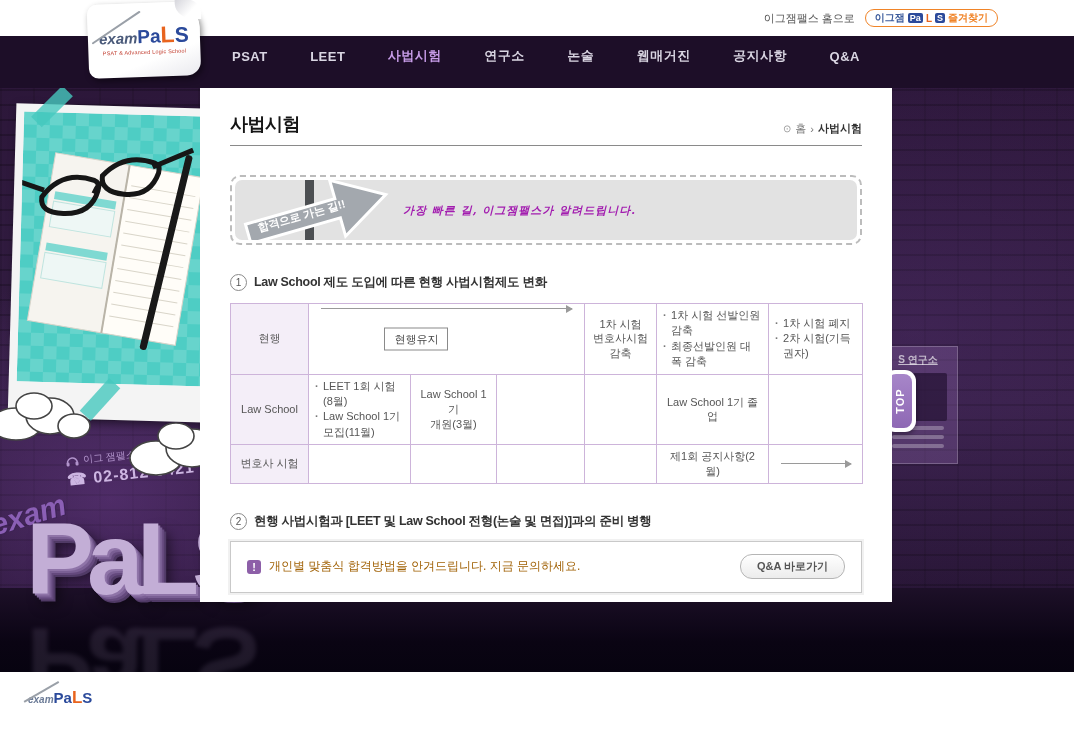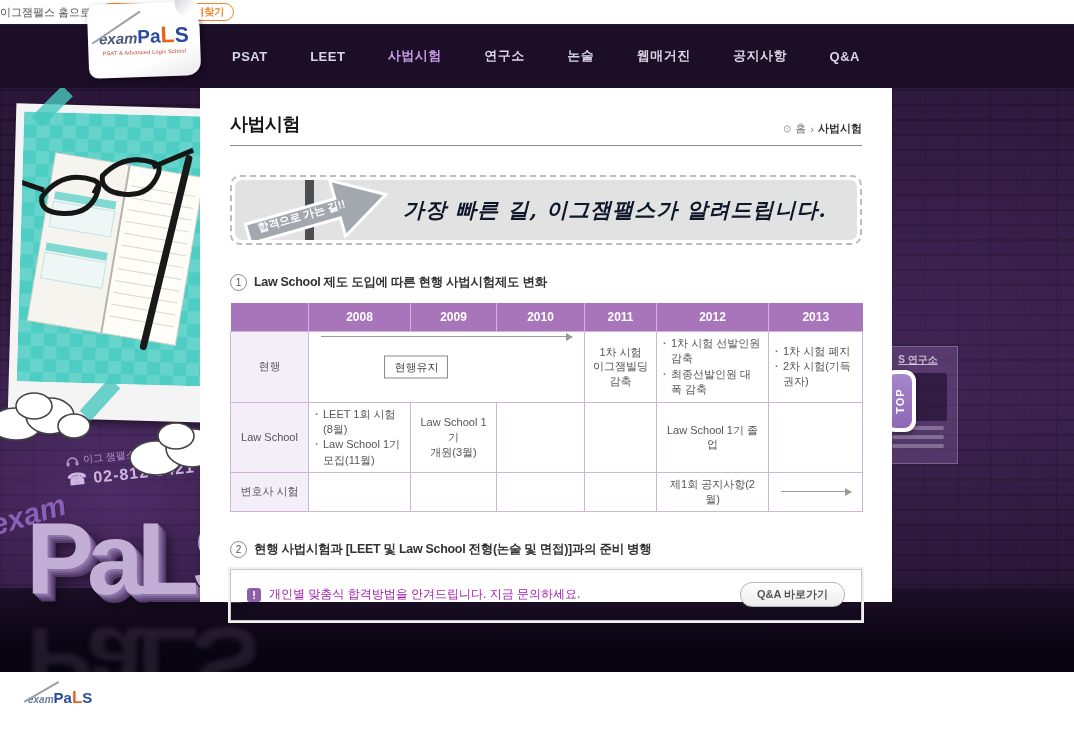--- a/index.html
+++ b/index.html
@@ -5,22 +5,22 @@
   html,body{margin:0;padding:0;}
   body{font-family:"Liberation Sans",sans-serif;}
   .stage{position:relative;width:1074px;height:736px;overflow:hidden;
     background:
       radial-gradient(ellipse 420px 320px at 110px 500px, rgba(128,72,168,.40), transparent 70%),
       radial-gradient(ellipse 600px 420px at 85% 45%, rgba(96,56,130,.28), transparent 70%),
       repeating-linear-gradient(0deg, rgba(0,0,0,.20) 0 2px, transparent 2px 15px),
       repeating-linear-gradient(90deg, rgba(0,0,0,.10) 0 2px, transparent 2px 33px),
       linear-gradient(180deg,#2a1537,#341e44 55%,#1d0e29);}
   
-  .topbar{position:absolute;left:0;top:0;width:100%;height:24px;background:#fff;z-index:30;
-    display:flex;align-items:center;box-sizing:border-box;padding-right:106px;}
+  .topbar{position:absolute;left:0;top:0;width:100%;height:36px;background:#fff;z-index:30;
+    display:flex;align-items:center;justify-content:flex-end;box-sizing:border-box;padding-right:76px;}
   .topbar .home-link{font-size:11px;color:#555;margin-right:10px;cursor:pointer;}
   .fav-btn{display:inline-flex;align-items:center;gap:3px;border:1px solid #f08428;border-radius:9px;
     background:#fff;height:16px;padding:0 9px;font-size:10px;cursor:pointer;}
   .fav-btn .pfx{color:#3a5a9b;font-weight:bold;}
   .fav-btn .chip{background:#2b4a9b;color:#fff;font-weight:bold;font-size:9px;padding:0 2px;border-radius:2px;}
   .fav-btn .lmid{color:#e8641e;font-weight:bold;font-size:10px;}
   .fav-btn .sfx{color:#f08428;font-weight:bold;}
   
   .navbar{position:absolute;left:0;top:24px;width:100%;height:64px;background:#1d0e28;z-index:25;
     box-shadow:0 1px 0 rgba(255,255,255,.04) inset;}
@@ -91,21 +91,21 @@
   .title-divider{border-bottom:1px solid #8a8a8a;margin-top:9px;}
   
   .promo{margin-top:29px;border:2px dashed #bcbcbc;border-radius:10px;padding:3px;height:60px;}
   .promo-inner{position:relative;background:#e2e2e2;border-radius:7px;height:60px;overflow:hidden;
     display:flex;align-items:center;}
   .sign-post{position:absolute;left:70px;top:0;width:9px;height:60px;background:#4c4f52;}
   .sign-arrow{position:absolute;left:8px;top:2px;transform:rotate(-16deg);}
   .sign-arrow .sign-label{position:absolute;left:14px;top:22px;width:86px;text-align:center;
     color:#fff;font-size:11px;font-weight:bold;white-space:nowrap;}
   .promo-msg{margin-left:168px;font-family:"DejaVu Serif",serif;font-style:italic;font-weight:bold;
-    font-size:21px;color:#0f172a;letter-spacing:1px;}
+    font-size:11px;color:#a21caf;letter-spacing:1px;}
   
   .section-head{display:flex;align-items:center;gap:7px;margin-top:29px;}
   .circ-num{width:15px;height:15px;border:1px solid #8a8a8a;border-radius:50%;color:#555;font-size:10px;
     display:flex;align-items:center;justify-content:center;flex:0 0 auto;}
   .section-title{font-size:12.5px;font-weight:bold;color:#333;letter-spacing:-0.3px;}
   
   table.timeline{border-collapse:collapse;width:632px;margin-top:12px;table-layout:fixed;}
   table.timeline th{background:#a874ba;color:#fff;font-size:12px;font-weight:bold;height:26px;
     border-right:1px solid rgba(255,255,255,.45);}
   table.timeline th:last-child{border-right:none;}
@@ -126,21 +126,21 @@
   .maintain-box{position:absolute;left:38%;top:50%;transform:translate(-50%,-50%);background:#fff;
     border:1px solid #8a8a8a;padding:3px 9px;font-size:11px;color:#444;white-space:nowrap;}
   .mini-arrow{position:relative;width:70px;height:1px;background:#9a9a9a;margin:0 auto;}
   .mini-arrow .head{position:absolute;right:-1px;top:-3.5px;width:0;height:0;
     border-left:7px solid #9a9a9a;border-top:4px solid transparent;border-bottom:4px solid transparent;}
   
   .inquiry{margin-top:11px;border:1px solid #c9c9c9;box-shadow:0 0 0 2px #f1f1f1;height:52px;
     display:flex;align-items:center;padding:0 16px;box-sizing:border-box;}
   .excl{width:14px;height:14px;background:#8d5fa8;border-radius:3px;color:#fff;font-size:11px;font-weight:bold;
     display:flex;align-items:center;justify-content:center;margin-right:8px;flex:0 0 auto;}
-  .inq-msg{font-size:12px;color:#a21caf;flex:1;}
+  .inq-msg{font-size:12px;color:#a16207;flex:1;}
   .qa-btn{border:1px solid #b5b5b5;border-radius:12px;background:linear-gradient(180deg,#fff,#ececec);
     font-size:11px;color:#555;padding:4px 16px;cursor:pointer;font-weight:bold;}
   
   .footer{position:absolute;left:0;top:672px;width:100%;height:64px;background:#fff;z-index:20;}
   .f-logo{position:absolute;left:28px;top:16px;font-size:13px;white-space:nowrap;}
   .f-logo .exam{font-style:italic;color:#6a7a96;font-size:10px;font-weight:bold;}
   .f-logo .pa{color:#2b4a9b;font-weight:bold;font-size:15px;}
   .f-logo .l{color:#e8641e;font-weight:bold;font-size:17px;}
   .f-logo .s{color:#2b4a9b;font-weight:bold;font-size:15px;}
   .f-logo .fswoosh{position:absolute;left:-4px;top:13px;width:40px;height:1.5px;background:#9aa0a8;
@@ -320,42 +320,33 @@
       <colgroup>
         <col style="width:78px">
           <col style="width:102px">
           <col style="width:86px">
           <col style="width:88px">
         <col style="width:72px">
           <col style="width:112px">
           <col style="width:94px">
       </colgroup>
       <tbody>
-          <tr>
-        <th></th>
-        <th>2008</th>
-        <th>2009</th>
-        <th>2010</th>
-        <th>2011</th>
-        <th>2012</th>
-        <th>2013</th>
-      </tr>
       <tr class="r1">
         <td class="rowlabel">현행</td>
         <td colspan="3">
           <div class="arrow-wrap">
             <div class="hline">
                   <span class="head"></span>
                 </div>
             <span class="maintain-box">현행유지</span>
           </div>
         </td>
         <td class="cell-center">
           <div>1차 시험</div>
-          <div>이그잼빌딩 감축</div>
+          <div>변호사시험 감축</div>
         </td>
         <td>
           <div class="bullets">
             <div class="b-item">1차 시험 선발인원 감축</div>
             <div class="b-item">최종선발인원 대폭 감축</div>
           </div>
         </td>
         <td>
           <div class="bullets">
             <div class="b-item">1차 시험 폐지</div>

